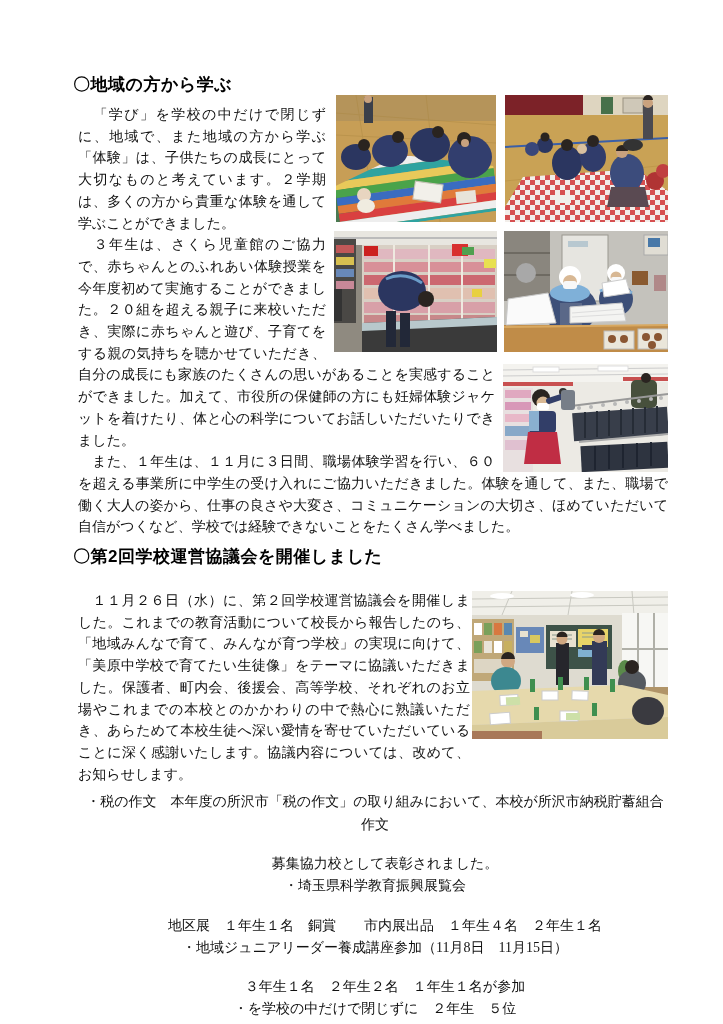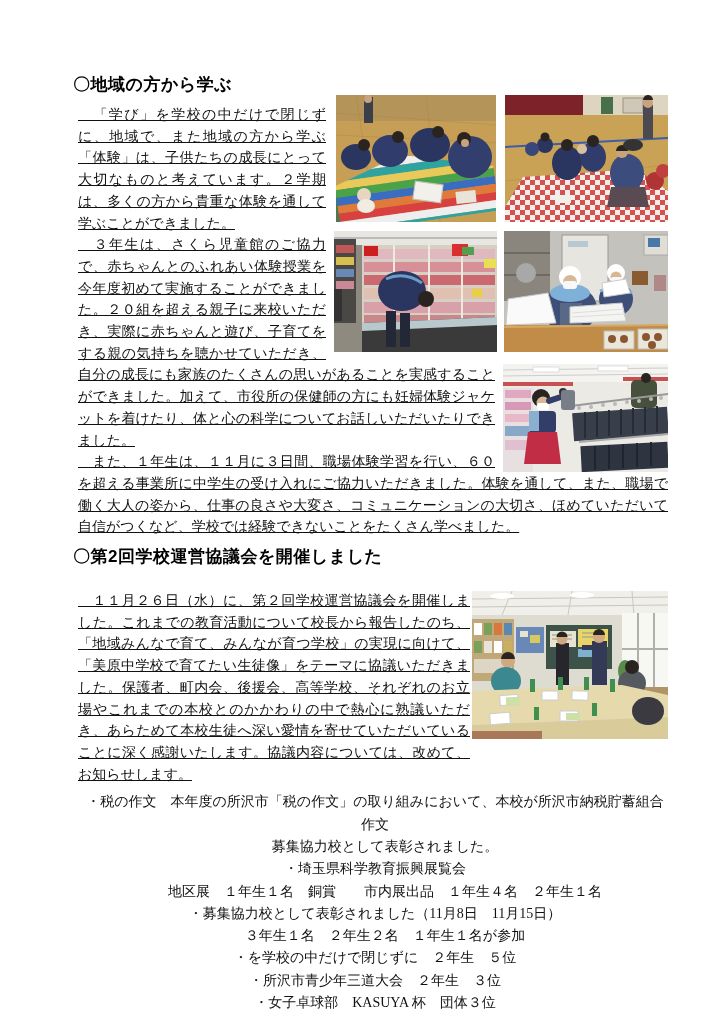--- a/index.html
+++ b/index.html
@@ -19,21 +19,20 @@
     color:#000;
     letter-spacing:.5px;
   }
   .head-note{font:bold 13px/22px "Liberation Sans", sans-serif;margin-left:6px;}
   .flow{
     width:590px;
     margin-left:13px;
     font-size:14px;
     line-height:21.7px;
     text-align:justify;
-    text-decoration:underline;
   }
   .flow p{margin:0;}
   .flow1{margin-top:6px;}
   .float-grid{
     float:right;
     width:334px;height:269px;
     margin:-9px 0 0 8px;
     position:relative;
   }
   .float-clothing{
@@ -49,21 +48,21 @@
     position:relative;
   }
   .sec3-head{margin-top:17px;}
   .act-list{
     margin:6px 0 0 13px;
     font-size:14px;
     line-height:22.3px;
     text-align:center;
   }
   .act-line{padding-left:4px;}
-  .act-line.cont{padding-left:24px;}
+  .act-line.cont{padding-left:24px;margin-top:17px;}
   .photo{position:absolute;overflow:hidden;background:#ddd;}
   .photo svg{display:block;width:100%;height:100%;}
   .ph1{left:2px;top:0;width:160px;height:127px;}
   .ph2{right:0;top:0;width:163px;height:127px;}
   .ph3{left:0;top:136px;width:163px;height:121px;}
   .ph4{right:0;top:136px;width:164px;height:121px;}
   .ph5{left:8px;top:0;width:165px;height:108px;}
   .ph6{left:2px;top:1px;width:196px;height:148px;}
 </style>
 </head>
@@ -352,20 +351,20 @@
       </div>
     </div>
     <p>　１１月２６日（水）に、第２回学校運営協議会を開催しました。これまでの教育活動について校長から報告したのち、「地域みんなで育て、みんなが育つ学校」の実現に向けて、「美原中学校で育てたい生徒像」をテーマに協議いただきました。保護者、町内会、後援会、高等学校、それぞれのお立場やこれまでの本校とのかかわりの中で熱心に熟議いただき、あらためて本校生徒へ深い愛情を寄せていただいていることに深く感謝いたします。協議内容については、改めて、お知らせします。</p>
   </div>
 
   <div class="act-list">
       <div class="act-line">・税の作文　本年度の所沢市「税の作文」の取り組みにおいて、本校が所沢市納税貯蓄組合作文</div>
       <div class="act-line cont">募集協力校として表彰されました。</div>
       <div class="act-line">・埼玉県科学教育振興展覧会</div>
       <div class="act-line cont">地区展　１年生１名　銅賞　　市内展出品　１年生４名　２年生１名</div>
-      <div class="act-line">・募集協力校として表彰されました（11月8日　11月15日）</div>
+      <div class="act-line">・地域ジュニアリーダー養成講座参加（11月8日　11月15日）</div>
       <div class="act-line cont">３年生１名　２年生２名　１年生１名が参加</div>
       <div class="act-line">・を学校の中だけで閉じずに　２年生　５位</div>
       <div class="act-line">・所沢市青少年三道大会　２年生　３位</div>
       <div class="act-line">・女子卓球部　KASUYA 杯　団体３位</div>
     </div>
 
 </div>
 
 </body></html>

